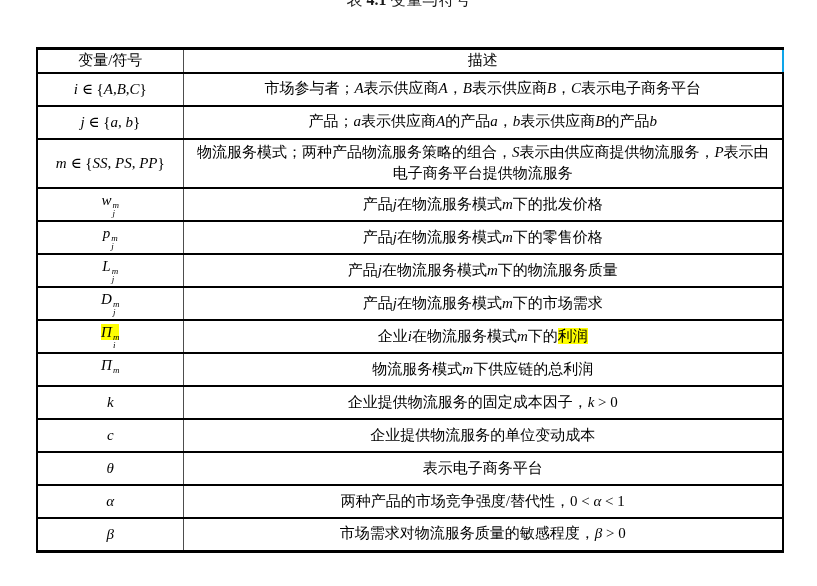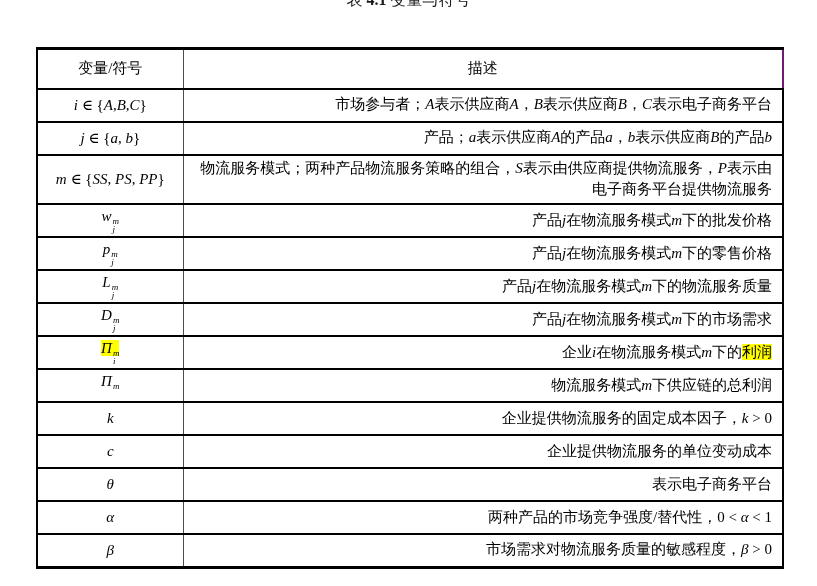--- a/index.html
+++ b/index.html
@@ -27,26 +27,26 @@
   }
   table.vars col.c1 { width:146px; }
   table.vars td, table.vars th {
     border:1px solid #4d4d4d;
     border-top:2px solid #000;
     border-bottom:2px solid #000;
     font-weight:normal;
     vertical-align:middle;
   }
   table.vars { border-left:2px solid #000; border-right:2px solid #000; }
-  table.vars tr.hdr th { height:40px; text-align:center; border-top:3px solid #000; }
+  table.vars tr.hdr th { height:24px; text-align:center; border-top:3px solid #000; }
   table.vars tr.hdr th:first-child { border-left:2px solid #000; }
-  table.vars tr.hdr th:last-child  { border-right:2px solid #701a75; }
+  table.vars tr.hdr th:last-child  { border-right:2px solid #0ea5e9; }
   table.vars td { height:33px; }
   table.vars td.sym { text-align:center; }
-  table.vars td.desc { text-align:right; padding:2px 10px; line-height:1.45; }
+  table.vars td.desc { text-align:center; padding:2px 10px; line-height:1.45; }
   table.vars tr:last-child td { border-bottom:3px solid #000; }
   td.sym i, td.desc i { font-family:"Liberation Serif","DejaVu Serif",serif; }
   
   .supsub {
     display:inline-flex; flex-direction:column; align-items:flex-start;
     font-size:9px; line-height:8px; vertical-align:-3px;
     margin-left:1px;
   }
   .supsub .sup, .supsub .sub { display:block; min-height:8px; font-style:italic; }
   

